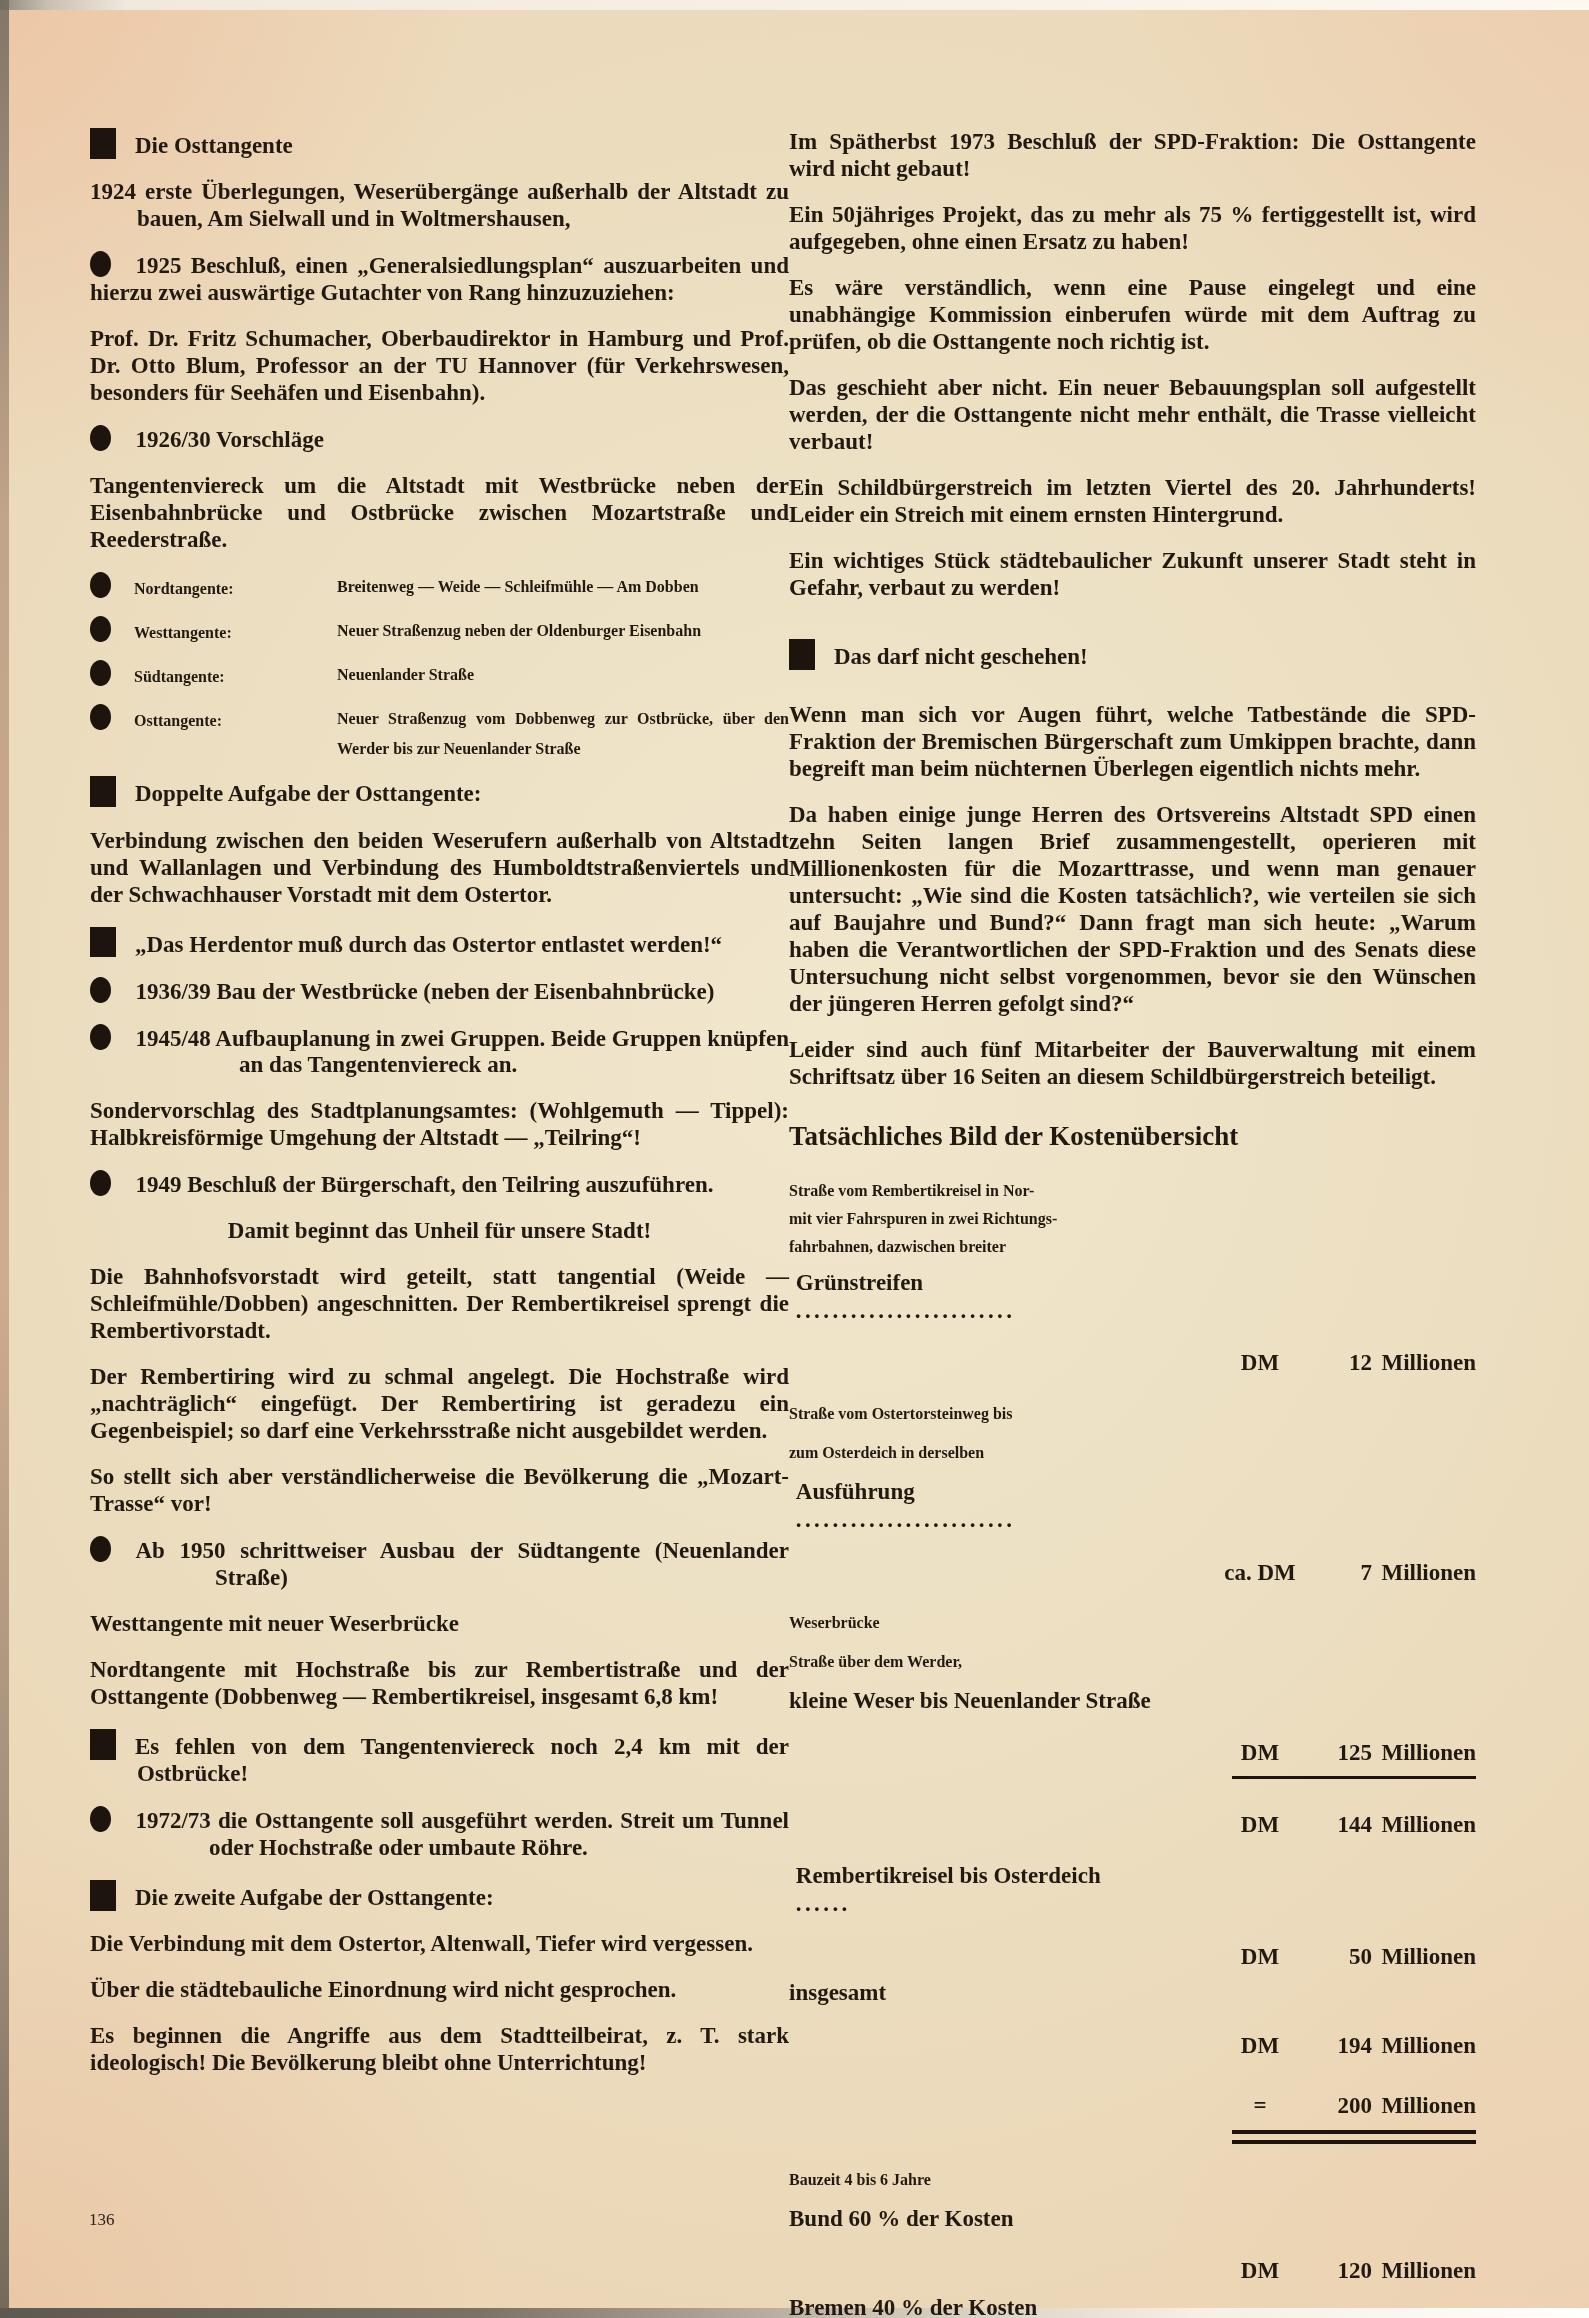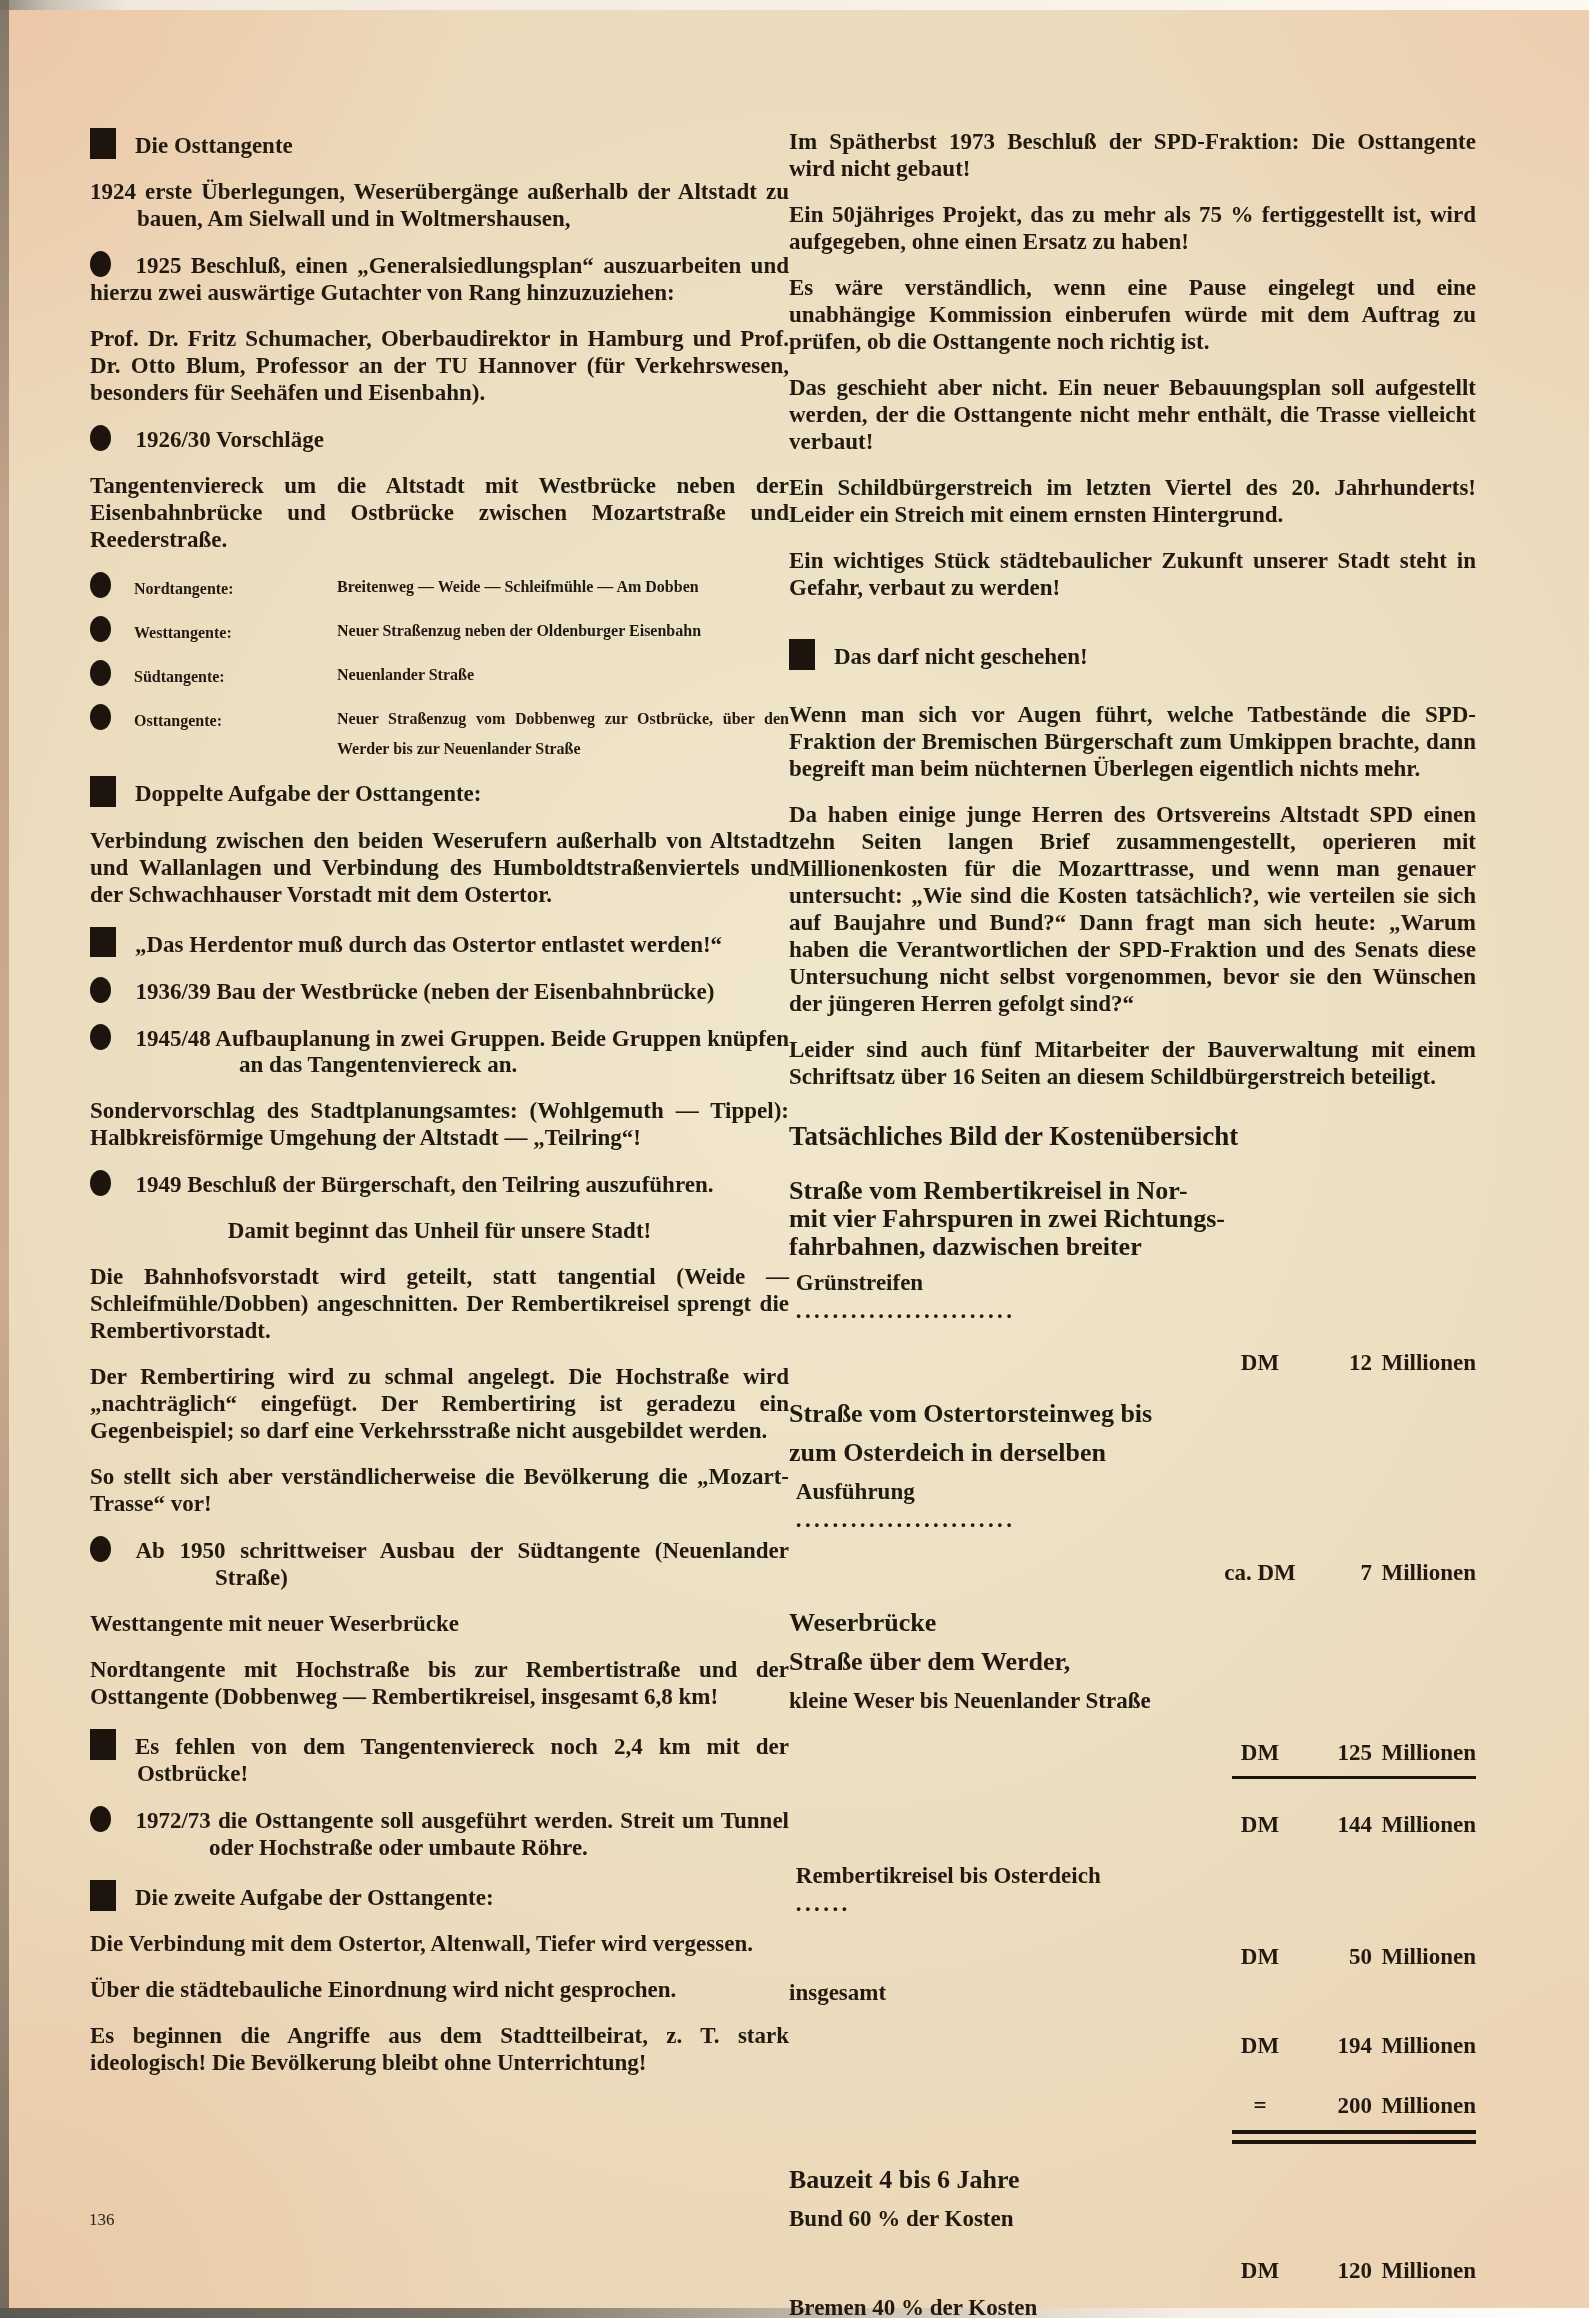--- a/index.html
+++ b/index.html
@@ -30,21 +30,21 @@
   .hang185{padding-left:125px;text-indent:-125px;}
   .hang220{padding-left:149px;text-indent:-149px;}
   .sq{display:inline-block;width:26px;height:30.5px;background:#1d150d;margin-right:19px;vertical-align:-5.4px;}
   .ci{display:inline-block;width:21px;height:26px;background:#1d150d;border-radius:50%;margin-right:24.4px;vertical-align:-4.1px;}
   .def{display:flex;margin:0 0 12.2px 0;font-size:16px;line-height:30px;}
   .dlab{flex:0 0 247px;}
   .dlab .ci{margin-right:23px;}
   .dtxt{flex:1;text-align:justify;}
   .costhead{font-size:27px;line-height:31px;margin:31px 0 24.4px 0;text-align:left;}
   .centry{margin-bottom:22px;}
-  .cline{font-size:26px;line-height:28px;}
+  .cline{font-size:16px;line-height:28px;}
   .cline.sp{margin-bottom:11px;}
   .crow{display:flex;align-items:baseline;font-size:23px;line-height:28.4px;margin-top:8.1px;flex-direction:column;}
   .clab{white-space:nowrap;}
   .ind100{padding-left:83px;}
   .cdots{letter-spacing:3.4px;margin-left:6.8px;overflow:hidden;white-space:nowrap;}
   .amt{margin-left:auto;display:flex;align-items:baseline;}
   .cur{min-width:102px;text-align:center;white-space:pre;}
   .num{width:61px;text-align:right;margin-top:24px;}
   .unit{margin-left:9.5px;}
   .rule1{width:244px;height:3.4px;background:#1d150d;margin:8.1px 0 0 auto;}

